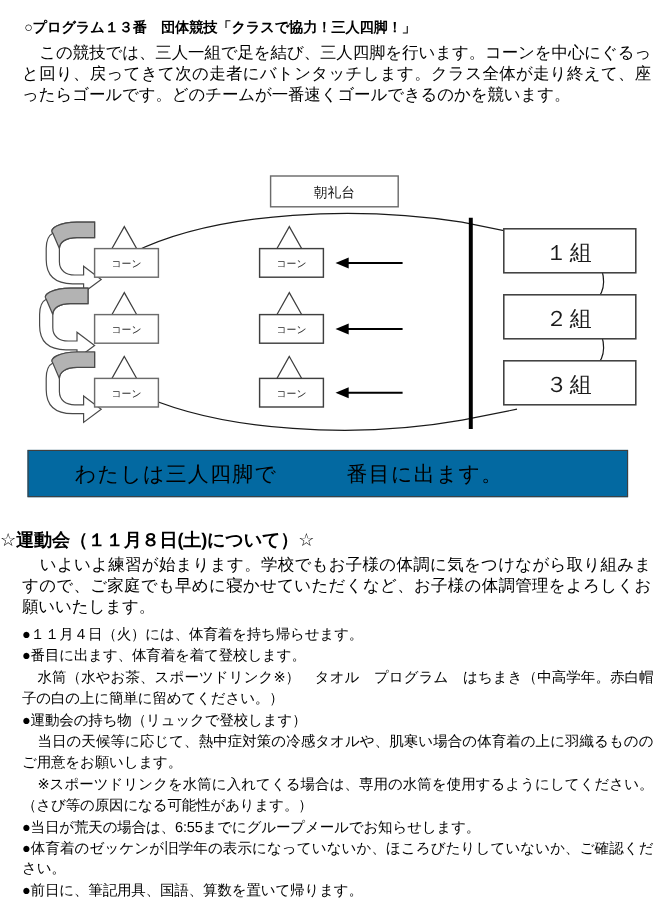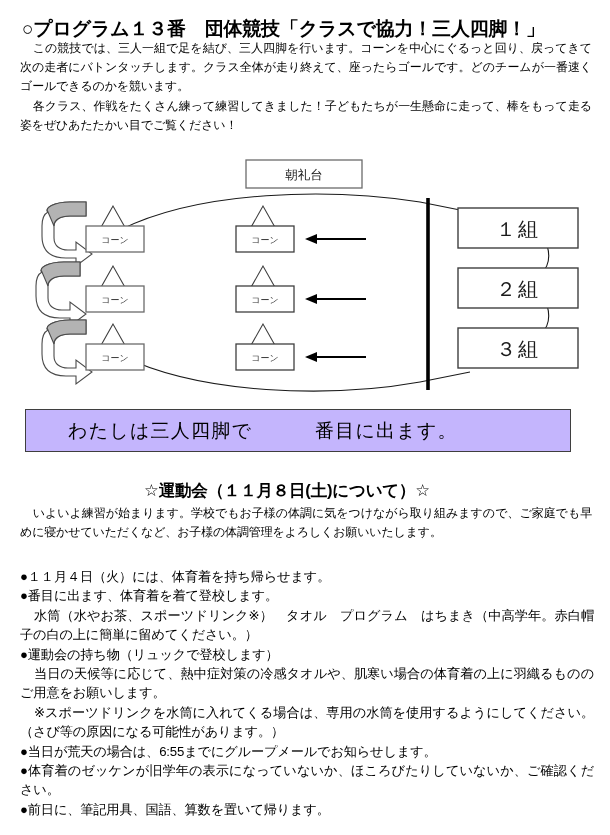--- a/index.html
+++ b/index.html
@@ -13,30 +13,30 @@
     overflow: hidden;
     position: relative;
   }
 
   .page { position: relative; width: 610px; height: 835px; padding: 0; }
 
   
   .prog-title {
     position: absolute;
     left: 22px; top: 16px;
-    font-size: 19px;
+    font-size: 13px;
     font-weight: bold;
     letter-spacing: -0.2px;
     white-space: nowrap;
   }
   .para {
     position: absolute;
     left: 20px;
     width: 572px;
-    font-size: 12px;
+    font-size: 15px;
     line-height: 19.2px;
     text-align: justify;
     text-justify: inter-ideograph;
     letter-spacing: -0.15px;
   }
   .para.p1 { top: 39px; }
   .para.p2 { top: 97px; }
   .indent { display: inline-block; width: 1.05em; }
 
   
@@ -46,39 +46,39 @@
     width: 578px; height: 248px;
   }
   .diagram svg { display: block; }
 
   
   .fillbox {
     position: absolute;
     left: 25px; top: 409px;
     width: 546px; height: 43px;
     border: 1.4px solid #3f3f3f;
-    background: #c4b5fd;
+    background: #0369a1;
   }
   .fillbox .inner {
     position: absolute;
     left: 0; right: 0; top: 0; bottom: 0;
     display: flex;
     align-items: center;
     font-size: 19px;
     letter-spacing: 1.2px;
   }
   .fill-a { margin-left: 42px; }
   .fill-b { margin-left: 63px; }
 
   
   .undoukai-title {
     position: absolute;
     left: 0; top: 480px;
     width: 574px;
-    text-align: center;
+    text-align: left;
     font-size: 16.5px;
     font-weight: bold;
     letter-spacing: -0.2px;
   }
   .para.p3 { top: 504px; }
 
   
   .bullets {
     position: absolute;
     left: 20px; top: 567px;
@@ -96,21 +96,20 @@
 </style>
 </head>
 <body>
 
 <div class="page">
 
   <div class="prog-title">○プログラム１３番　団体競技「クラスで協力！三人四脚！」</div>
 
   <div class="para p1"><span class="indent"></span><span>この競技では、三人一組で足を結び、三人四脚を行います。コーンを中心にぐるっと回り、戻ってきて次の走者にバトンタッチします。クラス全体が走り終えて、座ったらゴールです。どのチームが一番速くゴールできるのかを競います。</span></div>
 
-  <div class="para p2"><span class="indent"></span><span>各クラス、作戦をたくさん練って練習してきました！子どもたちが一生懸命に走って、棒をもって走る姿をぜひあたたかい目でご覧ください！</span></div>
 
   <div class="diagram">
     <svg width="610" height="248" viewBox="0 0 610 248" xmlns="http://www.w3.org/2000/svg">
 
       <path d="M 120 80 C 200 40, 330 38, 420 52 L 470 62" fill="none" stroke="#1a1a1a" stroke-width="1.1"></path>
       <path d="M 120 205 C 200 245, 330 248, 420 232 L 470 222" fill="none" stroke="#1a1a1a" stroke-width="1.1"></path>
 
       <line x1="428" y1="48" x2="428" y2="240" stroke="#000000" stroke-width="3.6"></line>
 
       <g>

